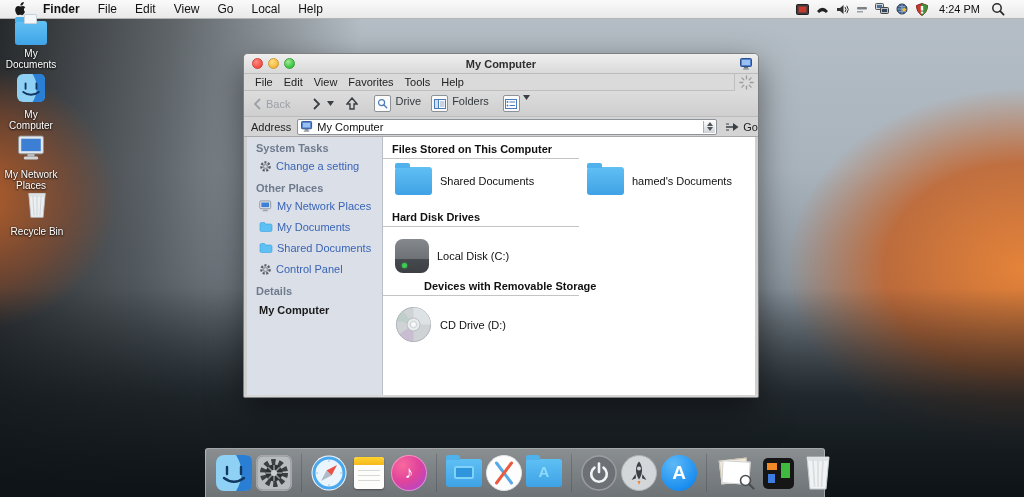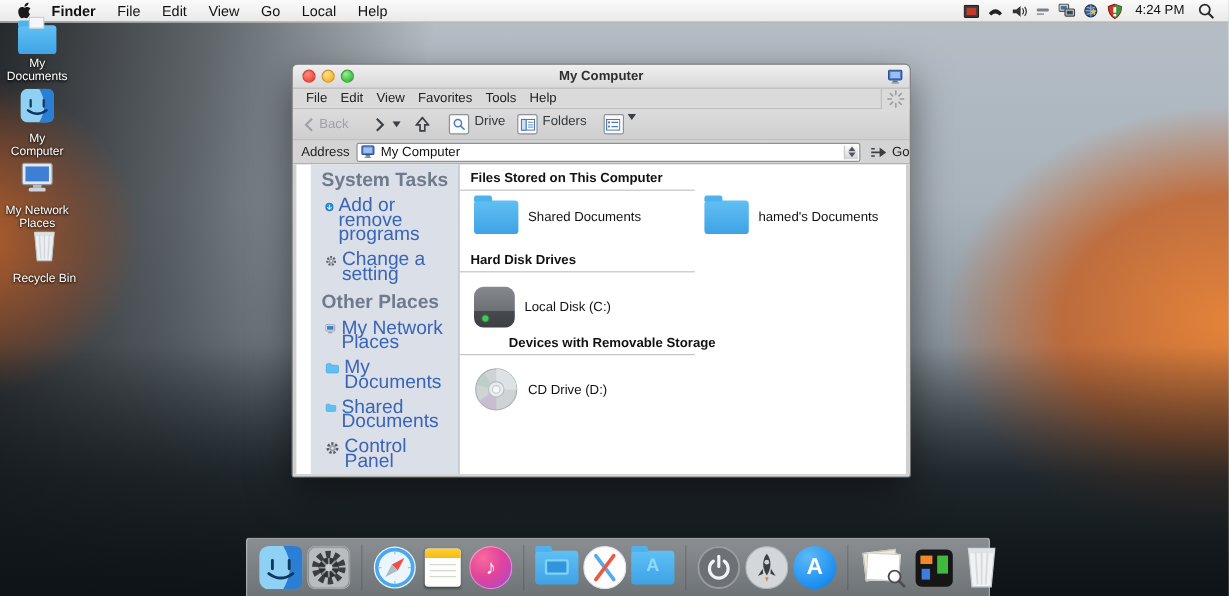--- a/index.html
+++ b/index.html
@@ -20,21 +20,21 @@
   
   .mbar {
     position:absolute; left:0; top:0; width:1024px; height:19px;
     background:linear-gradient(#fafafa,#e9e9e9);
     border-bottom:1px solid #b4b4b4;
     display:flex; align-items:center; font-size:12px; color:#111;
   }
   .mbar .apple { margin:0 16px 0 14px; display:flex; align-items:center; }
   .mbar .mi { margin-right:18px; white-space:nowrap; }
   .mbar .mi.app { font-weight:bold; }
-  .mright { margin-left:auto; display:flex; align-items:center; gap:7px; padding-right:12px; }
+  .mright { margin-left:auto; display:flex; align-items:center; gap:7px; padding-right:19px; }
   .tray { display:flex; align-items:center; height:14px; }
   .mtime { font-size:11px; margin:0 4px; }
 
   
   .dicon { position:absolute; width:58px; display:flex; flex-direction:column; align-items:center; gap:3px; cursor:default; }
   .dicon .dlabel { font-size:10px; color:#fff; text-align:center; line-height:11px;
                    text-shadow:0 1px 2px rgba(0,0,0,.85), 0 0 2px rgba(0,0,0,.6); }
   .dfolder { position:relative; width:32px; height:24px; border-radius:3px;
              background:linear-gradient(180deg,#62c1f4,#3fa3e6); }
   .dfolder::before { content:""; position:absolute; top:-4px; left:0; width:13px; height:5px;
@@ -81,21 +81,21 @@
              background:linear-gradient(#fdfdfd,#cfd3d7); border-radius:0 1px 1px 0;
              display:flex; flex-direction:column; align-items:center; justify-content:center; gap:1px; }
   .tri-up    { width:0;height:0;border-left:3px solid transparent;border-right:3px solid transparent;border-bottom:4px solid #4e555c; }
   .tri-down  { width:0;height:0;border-left:3px solid transparent;border-right:3px solid transparent;border-top:4px solid #4e555c; }
   .goarea { display:flex; align-items:center; gap:4px; margin-left:8px; }
 
   .wbody { position:relative; height:258px; background:#fff;
            border-left:3px solid #cfcfcf; border-right:3px solid #cfcfcf; display:flex; }
 
   
-  .sbar { width:146px; background:#dadfe8; border-right:1px solid #b9bec8; padding:5px 0 0 0; font-size:16px;margin-left:12px; }
+  .sbar { width:146px; background:#dadfe8; border-right:1px solid #b9bec8; padding:5px 0 0 0; font-size:11px; }
   .shead { color:#6f7b8d; font-weight:bold; margin:0 0 6px 9px; }
   .slink { display:flex; align-items:flex-start; gap:4px; margin:0 4px 9px 12px; color:#3a64b5; cursor:pointer; }
   .slink .slabel { line-height:12px; }
   .ssec { margin-top:4px; }
   .sdet { margin-left:12px; color:#1a1a1a; line-height:15px; }
   .sdet .dname { font-weight:bold; }
 
   
   .cont { flex:1; padding:6px 0 0 0; font-size:11px; color:#111; position:relative; }
   .ghead { font-weight:bold; margin-left:9px; }
@@ -396,28 +396,20 @@
         <span>Go</span>
       </span>
     </div>
 
     <div class="wbody">
 
       <div class="sbar">
         <div class="shead">System Tasks</div>
 
         <div class="slink">
-          <svg width="13" height="13" viewBox="0 0 13 13">
-              <circle cx="6.5" cy="6.5" r="6" fill="#2d8fe0"></circle>
-              <circle cx="6.5" cy="6.5" r="6" fill="none" stroke="#1a6ab2"></circle>
-              <path d="M6.5 3 v7 M3.2 6.6 L6.5 10 L9.8 6.6" fill="none" stroke="#fff" stroke-width="1.5"></path>
-            </svg>
-          <span class="slabel">Add or remove programs</span>
-        </div>
-        <div class="slink">
           <svg width="13" height="13" viewBox="0 0 14 14">
               <circle cx="7" cy="7" r="4.4" fill="none" stroke="#5a5f66" stroke-width="2.6" stroke-dasharray="2.2 1.6"></circle>
               <circle cx="7" cy="7" r="3" fill="#9aa0a8"></circle>
               <circle cx="7" cy="7" r="1.3" fill="#dfe3e8"></circle>
             </svg>
           <span class="slabel">Change a setting</span>
         </div>
 
         <div class="shead ssec">Other Places</div>
 

